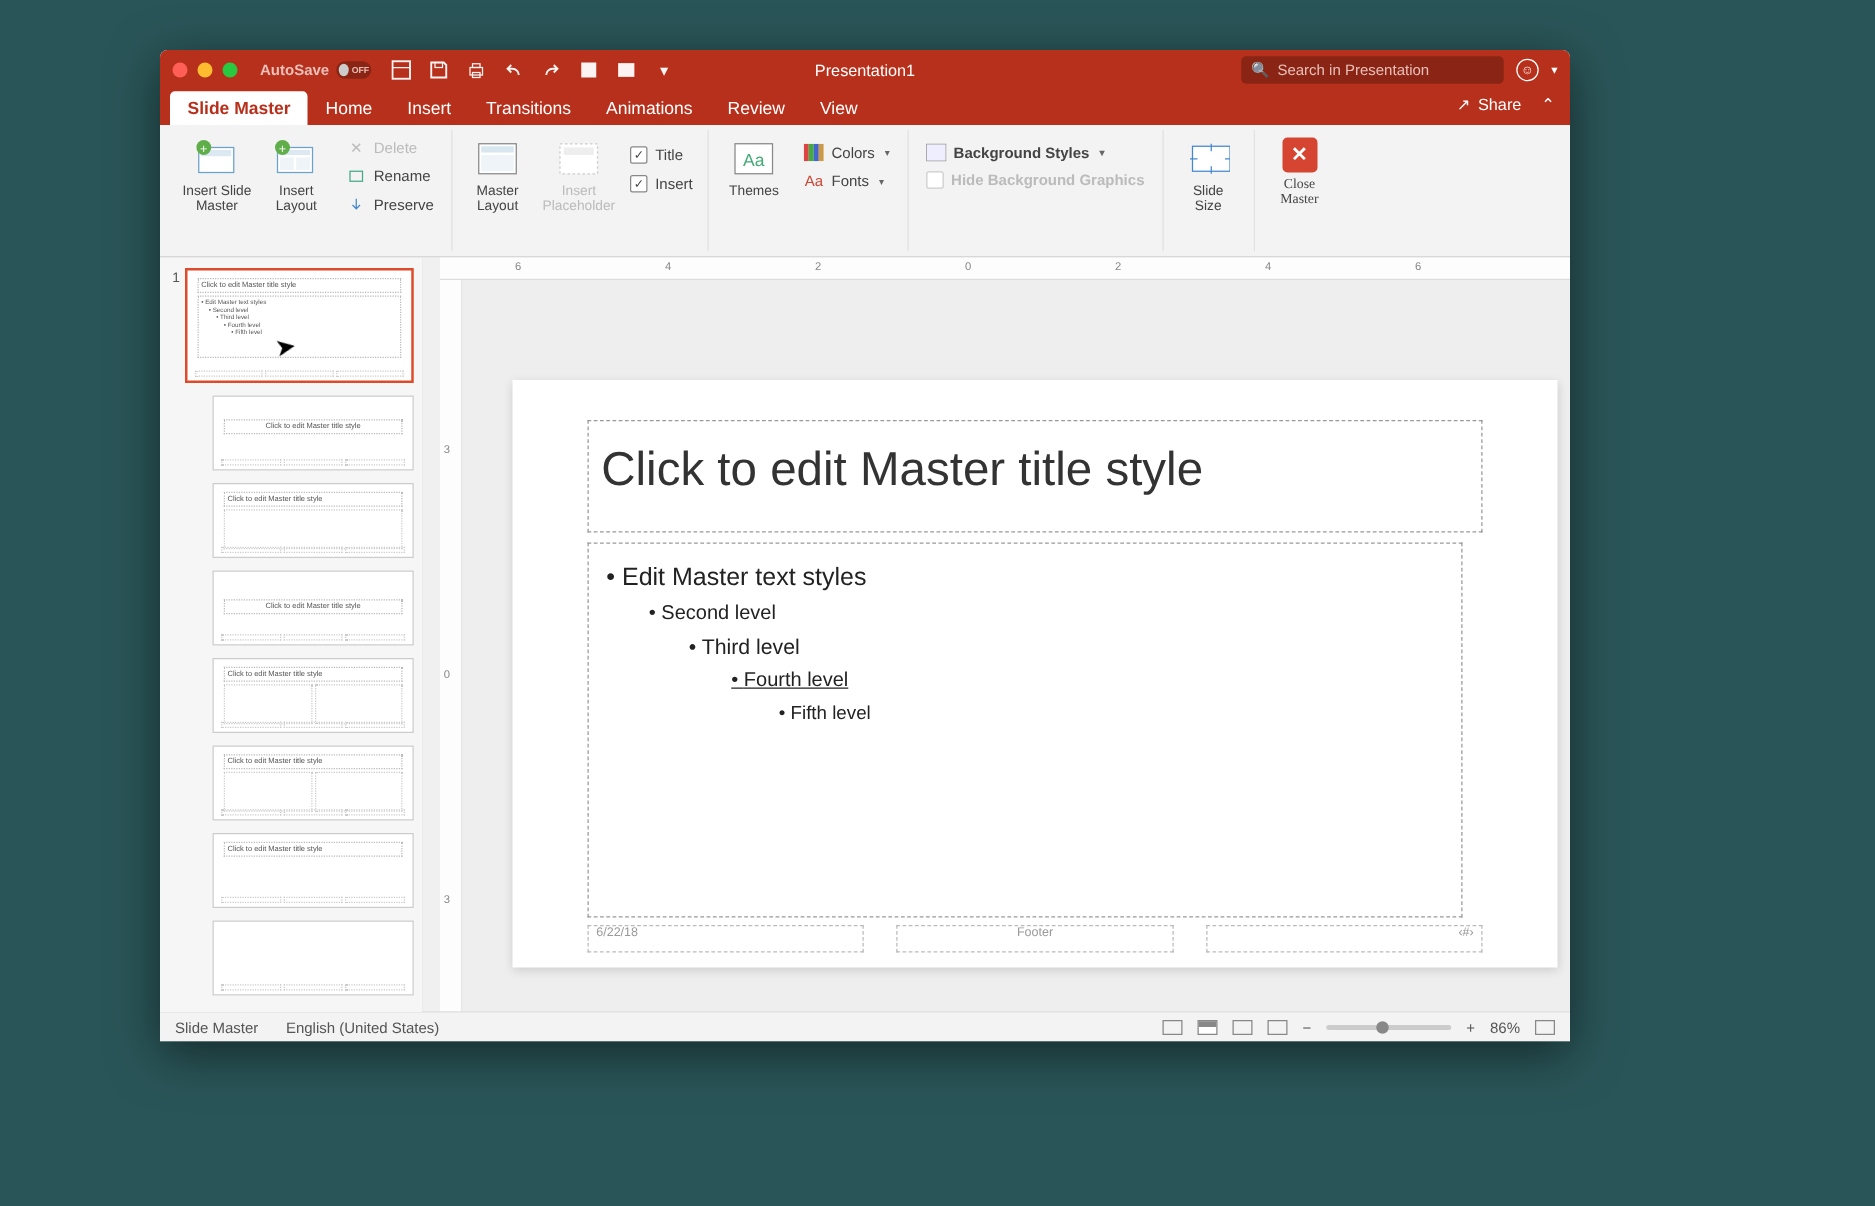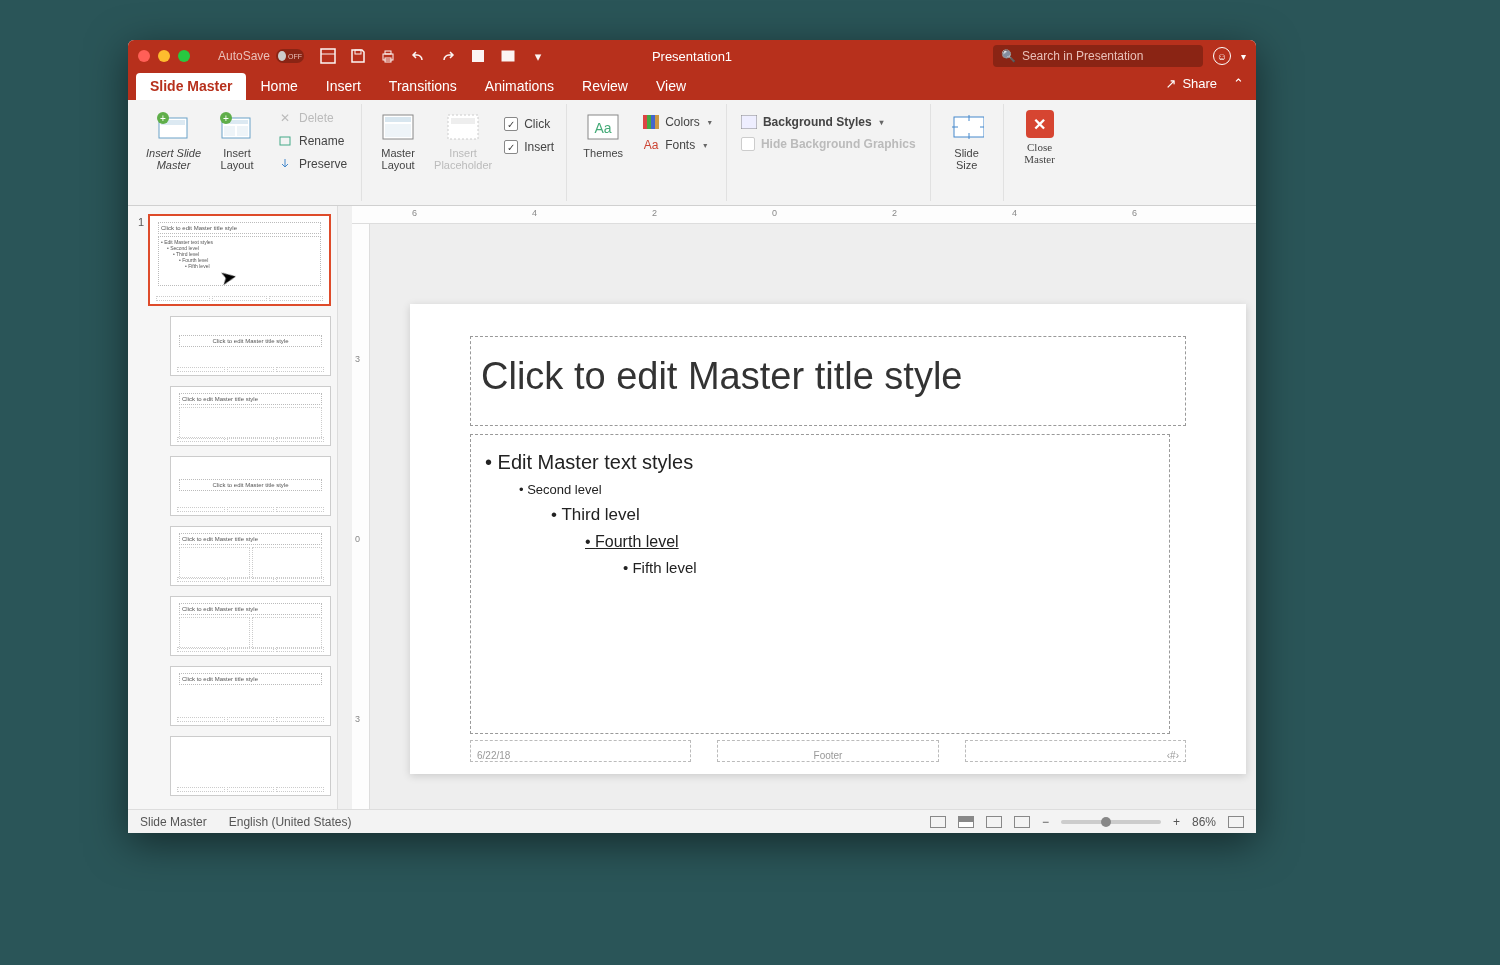--- a/index.html
+++ b/index.html
@@ -4,21 +4,21 @@
 <style>
 * { margin: 0; padding: 0; box-sizing: border-box; font-family: -apple-system, "Helvetica Neue", Arial, sans-serif; }
 body { background: #2a5558; width: 1500px; height: 965px; overflow: hidden; position: relative; }
 .window { position: absolute; left: 128px; top: 40px; width: 1128px; height: 793px; background: #fff; border-radius: 6px 6px 0 0; box-shadow: 0 10px 40px rgba(0,0,0,0.5); display: flex; flex-direction: column; overflow: hidden;}
 .titlebar { height: 32px; background: #b7301c; display: flex; align-items: center; padding: 0 10px; color: #fff; font-size: 13px; position: relative; }
 .traffic { display: flex; gap: 8px; }
 .traffic span { width: 12px; height: 12px; border-radius: 50%; display: block; }
 .tl-red { background: #ff5f57; }
 .tl-yel { background: #febc2e; }
 .tl-grn { background: #28c840; }
-.autosave { margin-left: 28px; color: #e9c0b9; font-size: 12px; display:flex; align-items:flex-start; gap:6px;}
+.autosave { margin-left: 18px; color: #e9c0b9; font-size: 12px; display:flex; align-items:flex-start; gap:6px;font-weight:bold;}
 .autosave .switch { width:28px; height:14px; border-radius:8px; background:#8a2414; display:flex; align-items:center; justify-content:flex-end; padding:0 2px; font-size:7px; color:#e9c0b9;}
 .autosave .switch::before{content:"";width:10px;height:10px;border-radius:50%;background:#ccc;margin-right:2px;}
 .qat { display: flex; gap: 14px; margin-left: 16px; align-items:center;}
 .qat .qico { width:16px; height:16px; display:flex; align-items:center; justify-content:center; color:#fff; opacity:.95;}
 .title-center { position: absolute; left: 50%; transform: translateX(-50%); font-weight: 400; }
 .title-right { margin-left: auto; display: flex; align-items: center; gap: 10px; }
 .searchbox { background: #8a2414; border-radius: 4px; height: 22px; width: 210px; display: flex; align-items: center; padding: 0 8px; color: #e9c0b9; font-size: 12px; gap:6px;}
 .smiley { width:18px; height:18px; border:1.5px solid #fff; border-radius:50%; display:flex; align-items:center; justify-content:center; font-size:10px;}
 .tabbar { height: 28px; background: #b7301c; display: flex; align-items: flex-end; padding: 0 8px; color:#fff; font-size:14px; position:relative;}
 .tab { padding: 5px 14px 6px; cursor:pointer; border-radius: 4px 4px 0 0;}
@@ -58,30 +58,30 @@
 .ruler-v .tick{position:absolute;left:3px;}
 .canvas-area{position:absolute;left:18px;top:18px;right:0;bottom:0;background:#eee;overflow:hidden;}
 .slide-canvas{position:absolute;left:40px;top:80px;width:836px;height:470px;background:#fff;box-shadow:0 2px 8px rgba(0,0,0,0.15);}
 .ph{position:absolute;border:1px dashed #999;}
 .ph-title{left:60px;top:32px;right:60px;height:90px;padding:18px 10px;font-size:38px;font-weight:300;color:#333;}
 .ph-body{left:60px;top:130px;right:76px;height:300px;padding:12px 14px;color:#222;}
 .ph-body ul{list-style:none;}
 .ph-body li{padding:4px 0;}
 .lv1{font-size:20px;margin-left:0;}
 .lv1::before{content:"• ";}
-.lv2{font-size:13px;margin-left:34px;}
+.lv2{font-size:16px;margin-left:34px;}
 .lv2::before{content:"• ";}
 .lv3{font-size:17px;margin-left:66px;}
 .lv3::before{content:"• ";}
 .lv4{font-size:16px;margin-left:100px;text-decoration:underline;}
 .lv4::before{content:"• ";}
 .lv5{font-size:15px;margin-left:138px;}
 .lv5::before{content:"• ";}
 .ph-footer-row{position:absolute;bottom:12px;left:60px;right:60px;display:flex;gap:26px;}
-.ph-footer{flex:1;border:1px dashed #bbb;height:22px;font-size:10px;color:#999;display:flex;align-items:flex-end;padding:0 6px;}
+.ph-footer{flex:1;border:1px dashed #bbb;height:22px;font-size:10px;color:#999;display:flex;align-items:flex-start;padding:0 6px;}
 .ph-date{justify-content:flex-start;}
 .ph-foot{justify-content:center;}
 .ph-num{justify-content:flex-end;}
 .statusbar{height:24px;background:#f3f3f3;border-top:1px solid #ddd;display:flex;align-items:center;padding:0 12px;font-size:12px;color:#555;gap:22px;}
 .status-right{margin-left:auto;display:flex;align-items:center;gap:12px;}
 .view-ico{width:16px;height:12px;border:1px solid #888;}
 .zoom-slider{width:100px;height:4px;background:#ccc;border-radius:2px;position:relative;}
 .zoom-slider::after{content:"";position:absolute;left:40%;top:-3px;width:10px;height:10px;background:#888;border-radius:50%;}
 svg{display:block;}
 .drop-caret{font-size:8px;color:#666;margin-left:2px;}
@@ -177,21 +177,21 @@
       <div class="group-row">
         <div class="big-btn">
           <div class="ico">
               <svg width="34" height="30">
                 <rect x="2" y="6" width="28" height="20" fill="#fff" stroke="#6aa2c8"></rect>
                 <rect x="4" y="8" width="24" height="5" fill="#dce9f2"></rect>
                 <circle cx="6" cy="6" r="6" fill="#5fae49"></circle>
                 <text x="6" y="10" font-size="10" fill="#fff" text-anchor="middle">+</text>
               </svg>
             </div>
-          <span style="white-space:pre-line;font-style:italic;">Insert Slide
+          <span style="white-space:pre-line;">Insert Slide
 Master</span>
         </div>
         <div class="big-btn">
           <div class="ico">
               <svg width="34" height="30">
                 <rect x="2" y="6" width="28" height="20" fill="#fff" stroke="#6aa2c8"></rect>
                 <rect x="4" y="8" width="24" height="4" fill="#dce9f2"></rect>
                 <rect x="4" y="14" width="11" height="10" fill="#eef4f8"></rect>
                 <rect x="17" y="14" width="11" height="10" fill="#eef4f8"></rect>
                 <circle cx="6" cy="6" r="6" fill="#5fae49"></circle>
@@ -245,21 +245,21 @@
                 <rect x="2" y="2" width="30" height="24" fill="#fff" stroke="#ccc" stroke-dasharray="2"></rect>
                 <rect x="5" y="5" width="24" height="6" fill="#eee"></rect>
               </svg>
             </div>
           <span style="white-space:pre-line;">Insert
 Placeholder</span>
         </div>
         <div class="small-btns" style="padding-top:8px;">
           <div class="chkline">
               <span class="chkbox">✓</span>
-              <span>Click</span>
+              <span>Title</span>
             </div>
           <div class="chkline">
               <span class="chkbox">✓</span>
               <span>Insert</span>
             </div>
         </div>
       </div>
     </div>
 
     <div class="group">

